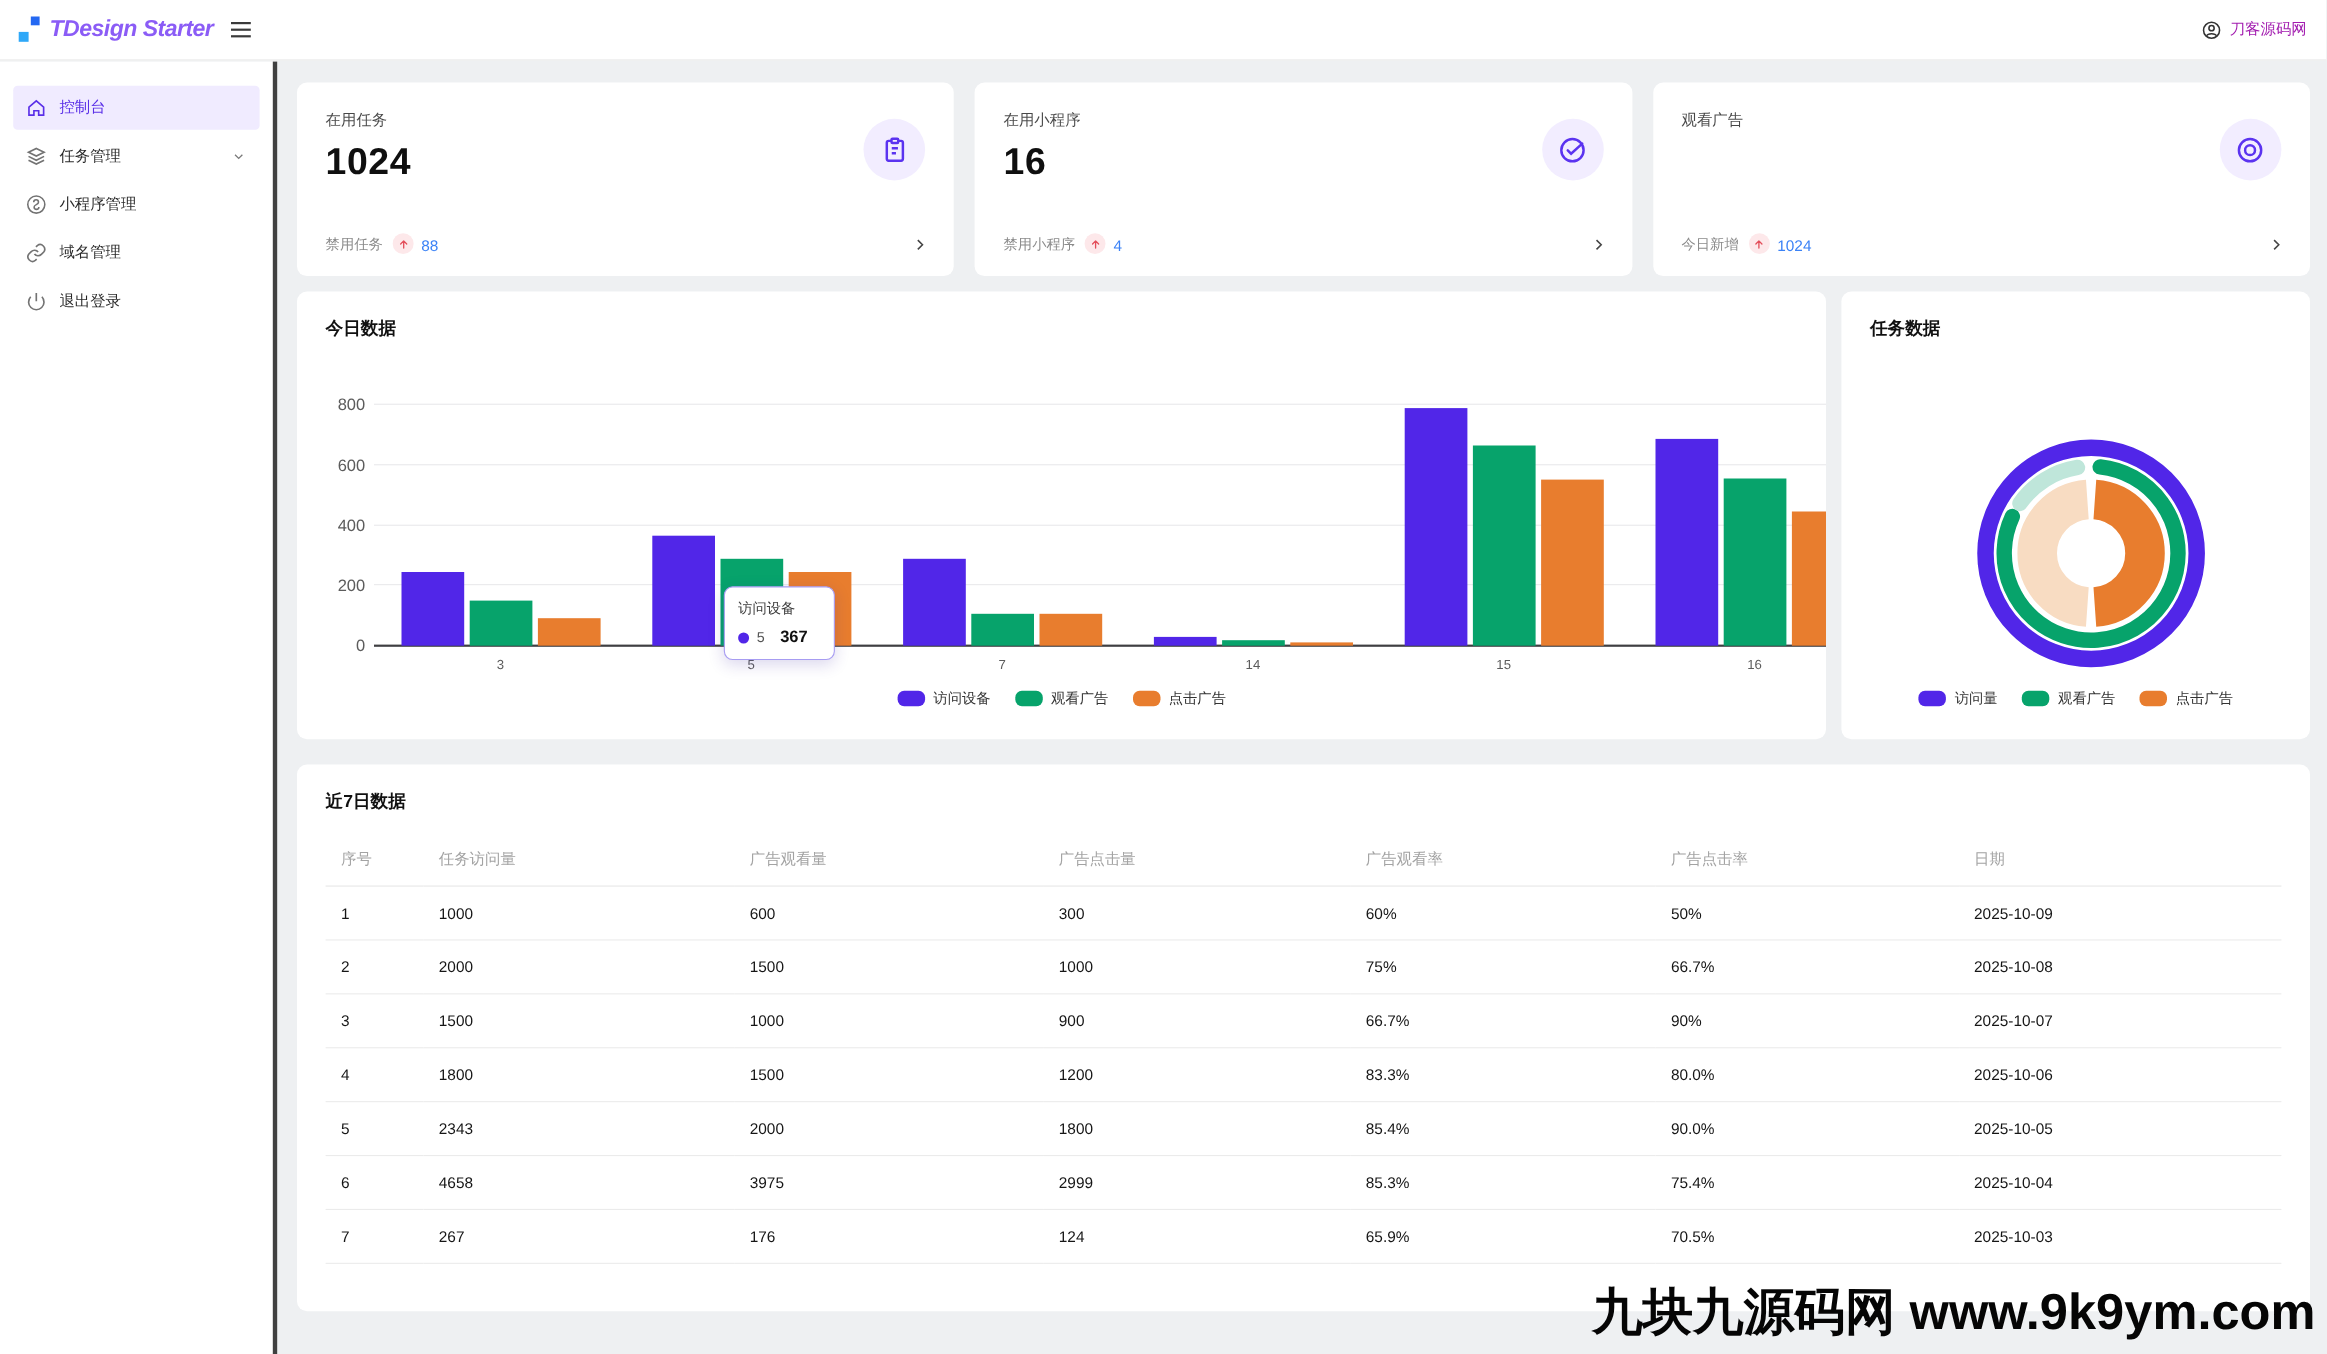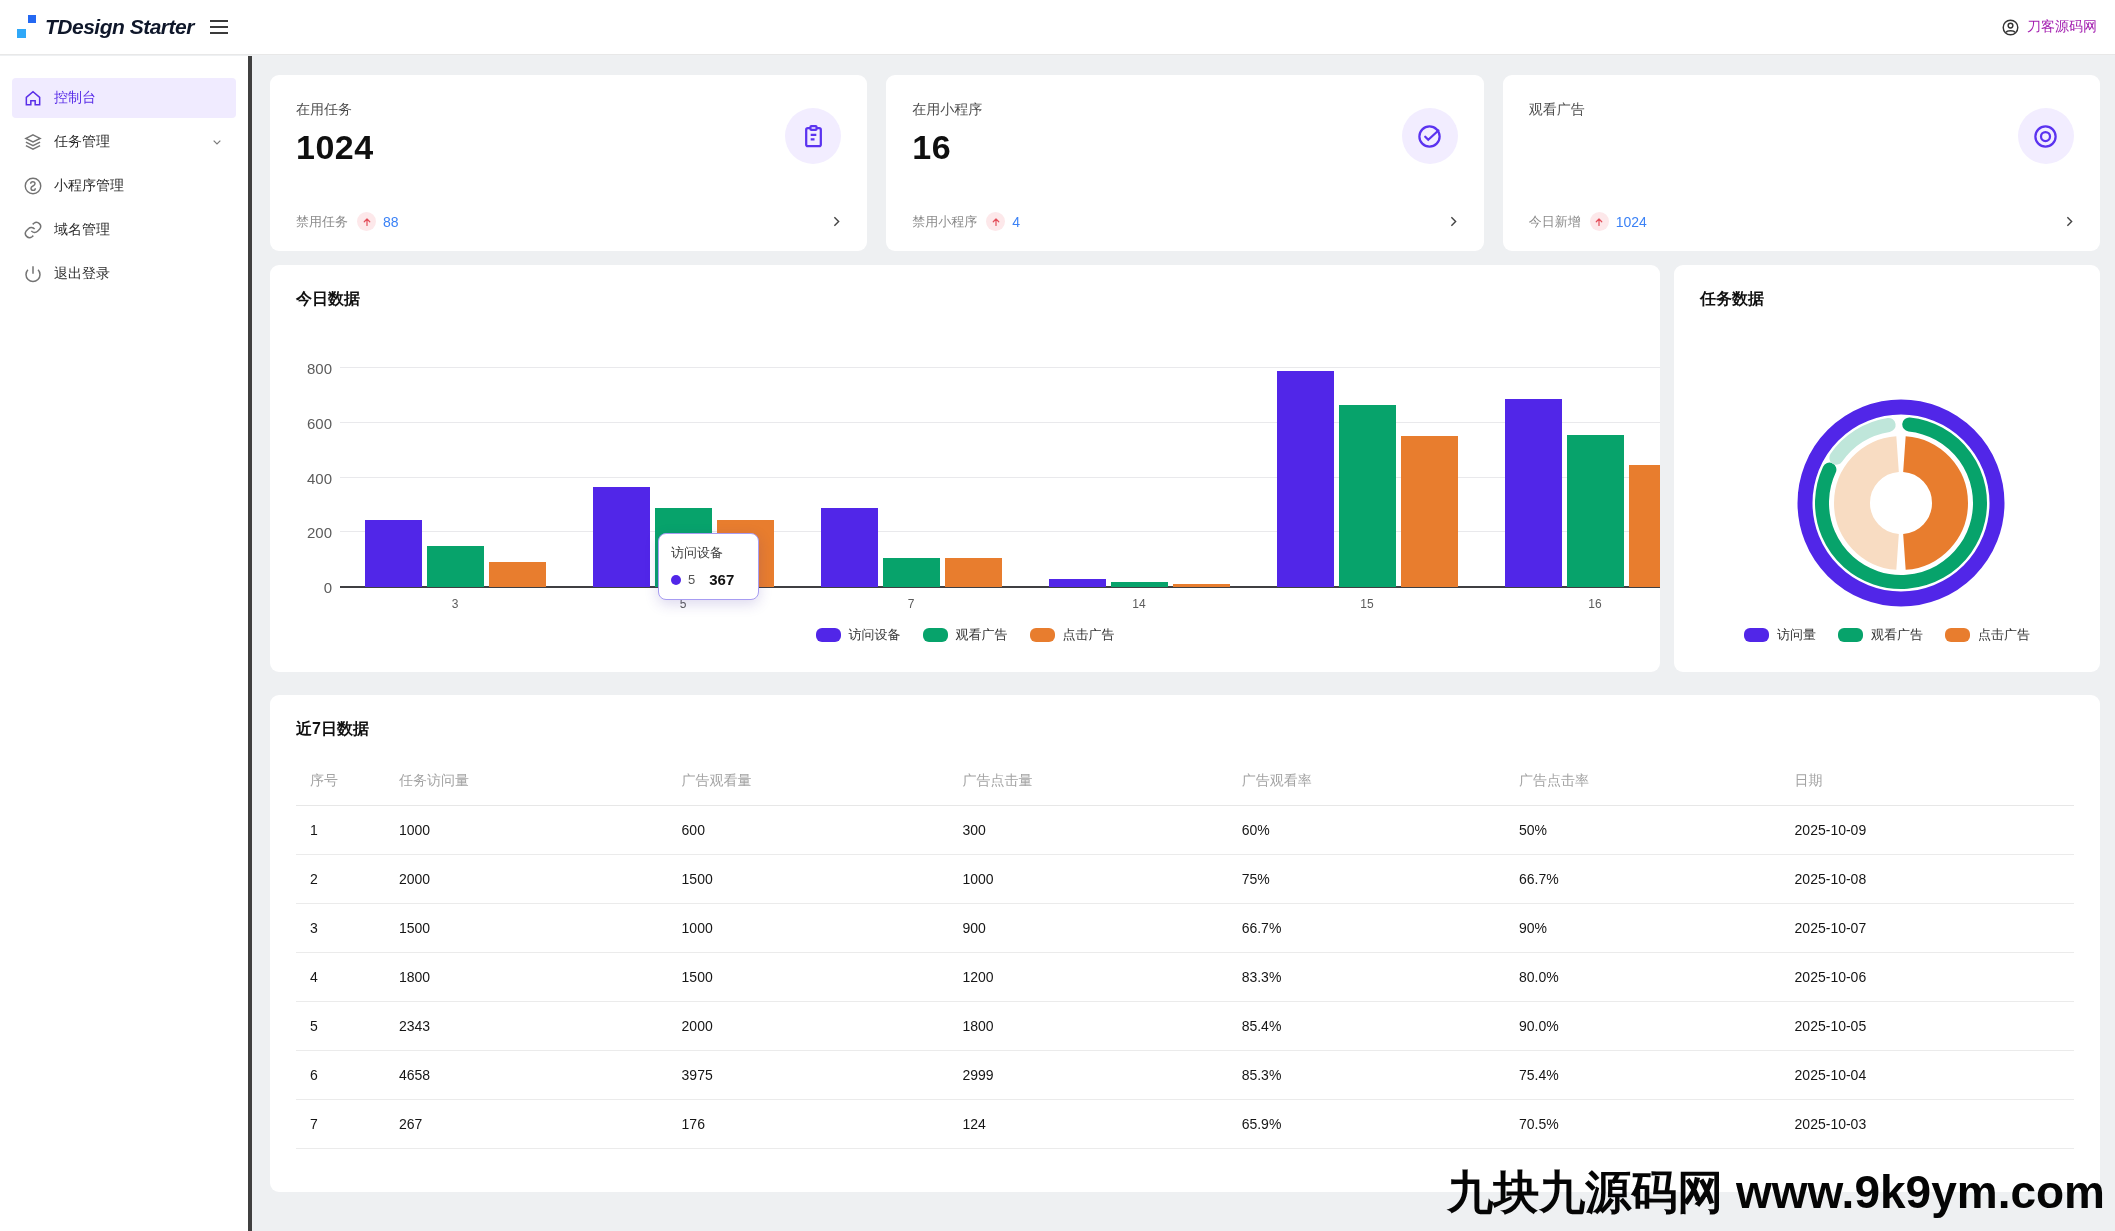--- a/index.html
+++ b/index.html
@@ -16,21 +16,21 @@
   
   .header {
     position:absolute; top:0; left:0; width:2115px; height:55px;
     background:#fff; border-bottom:1px solid #e8e8e8;
     display:flex; align-items:center; z-index:6; padding:0 18px 0 16px;
   }
   .logo-wrap { display:flex; align-items:center; gap:9px; }
   .logo-mark { position:relative; width:20px; height:30px; }
   .logo-sq1 { position:absolute; right:0; top:3px; width:8px; height:8px; background:#2468f2; }
   .logo-sq2 { position:absolute; left:1px; top:17px; width:9px; height:9px; background:#2fa8f8; }
-  .logo-text { font-size:21px; font-weight:700; font-style:italic; letter-spacing:-0.5px; color:#0f172a; }
+  .logo-text { font-size:21px; font-weight:700; font-style:italic; letter-spacing:-0.5px; color:#8b5cf6; }
   .hamburger { margin-left:16px; width:26px; height:26px; display:flex; flex-direction:column; justify-content:center; gap:4px; cursor:pointer; }
   .hamburger span { display:block; width:18px; height:2px; background:#3a3a3a; }
   .header-right { margin-left:auto; display:flex; align-items:center; gap:7px; cursor:pointer; }
   .header-right .uname { font-size:14px; color:#a21caf; }
   .icon-18 { width:19px; height:19px; color:#333; }
 
   
   .sidebar {
     position:absolute; top:56px; left:0; width:252px; height:1175px;
     background:#fff; border-right:4px solid #404040; padding-top:18px;
@@ -52,21 +52,21 @@
   
   .cards-row { display:flex; gap:19px; margin-bottom:14px; }
   .stat-card { flex:1; height:176px; padding:26px 24px 0 26px; position:relative; }
   .stat-title { font-size:14px; color:rgba(0,0,0,.72); }
   .stat-value { font-size:34px; font-weight:600; color:#0f0f0f; margin-top:9px; letter-spacing:0.5px; }
   .stat-icon-circle {
     position:absolute; top:33px; right:26px; width:56px; height:56px; border-radius:50%;
     background:#f2edff; display:flex; align-items:center; justify-content:center; color:#5b33f0;
   }
   .stat-icon-circle svg { width:27px; height:27px; }
-  .stat-footer { position:absolute; left:26px; right:22px; bottom:20px; display:flex; align-items:center; }
+  .stat-footer { position:absolute; left:26px; right:22px; bottom:20px; display:flex; align-items:flex-end; }
   .stat-footer .flabel { font-size:13px; color:#8b8b8b; margin-right:9px; }
   .badge-up { width:19px; height:19px; border-radius:50%; background:#fde8ea; color:#e34d59; display:flex; align-items:center; justify-content:center; margin-right:7px; }
   .badge-up svg { width:12px; height:12px; }
   .delta { font-size:14px; color:#3b82f6; }
   .stat-chevron { margin-left:auto; width:17px; height:17px; color:#444; cursor:pointer; }
 
   
   .charts-row { display:flex; gap:14px; margin-bottom:23px; }
   .bar-card { width:1390px; height:407px; position:relative; overflow:hidden; }
   .donut-card { width:426px; height:407px; position:relative; overflow:hidden; }

